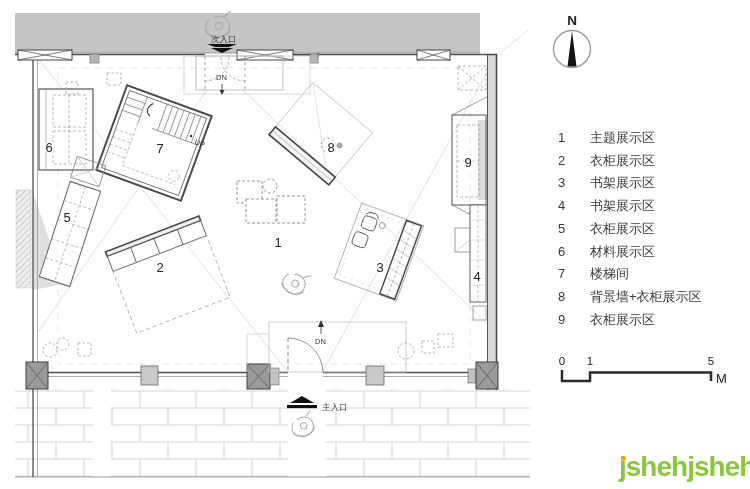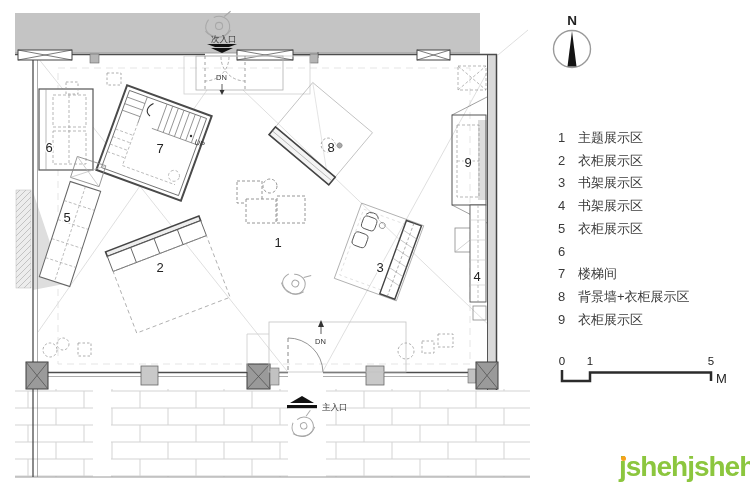--- a/index.html
+++ b/index.html
@@ -9,21 +9,21 @@
   svg text{font-family:"Liberation Sans",sans-serif;fill:#2e2e2e;}
   .zone-num{font-size:13px;paint-order:stroke;stroke:#ffffff;stroke-width:3px;fill:#222;}
   .tiny-label{font-size:7.5px;fill:#333;}
   .cn-label{font-size:8.5px;fill:#333;}
   .scale-num{font-size:11.5px;fill:#222;}
   .north-n{font-size:13.5px;fill:#222;font-weight:bold;}
   
   .legend{position:absolute;left:558px;top:127px;}
   .legend-row{display:flex;line-height:22.7px;font-size:13px;color:#3a3a3a;white-space:nowrap;}
   .legend-num{width:15px;flex:none;}
-  .legend-label{margin-left:5px;}
+  .legend-label{margin-left:17px;}
   
   .logo{position:absolute;left:619px;top:453px;display:flex;align-items:flex-end;}
   .logo-name{color:#8cc63e;font-weight:bold;font-size:28px;line-height:28px;letter-spacing:-1px;position:relative;}
   .logo-jdot{position:absolute;left:2px;top:3px;width:5px;height:5px;border-radius:50%;background:#f7a11a;}
 </style>
 </head>
 <body>
 
 <div class="stage">
 
@@ -346,20 +346,21 @@
   <div class="legend-row">
         <span class="legend-num">4</span>
         <span class="legend-label">书架展示区</span>
       </div>
   <div class="legend-row">
         <span class="legend-num">5</span>
         <span class="legend-label">衣柜展示区</span>
       </div>
   <div class="legend-row">
         <span class="legend-num">6</span>
+        <span class="legend-label">材料展示区</span>
       </div>
   <div class="legend-row">
         <span class="legend-num">7</span>
         <span class="legend-label">楼梯间</span>
       </div>
   <div class="legend-row">
         <span class="legend-num">8</span>
         <span class="legend-label">背景墙+衣柜展示区</span>
       </div>
   <div class="legend-row">

